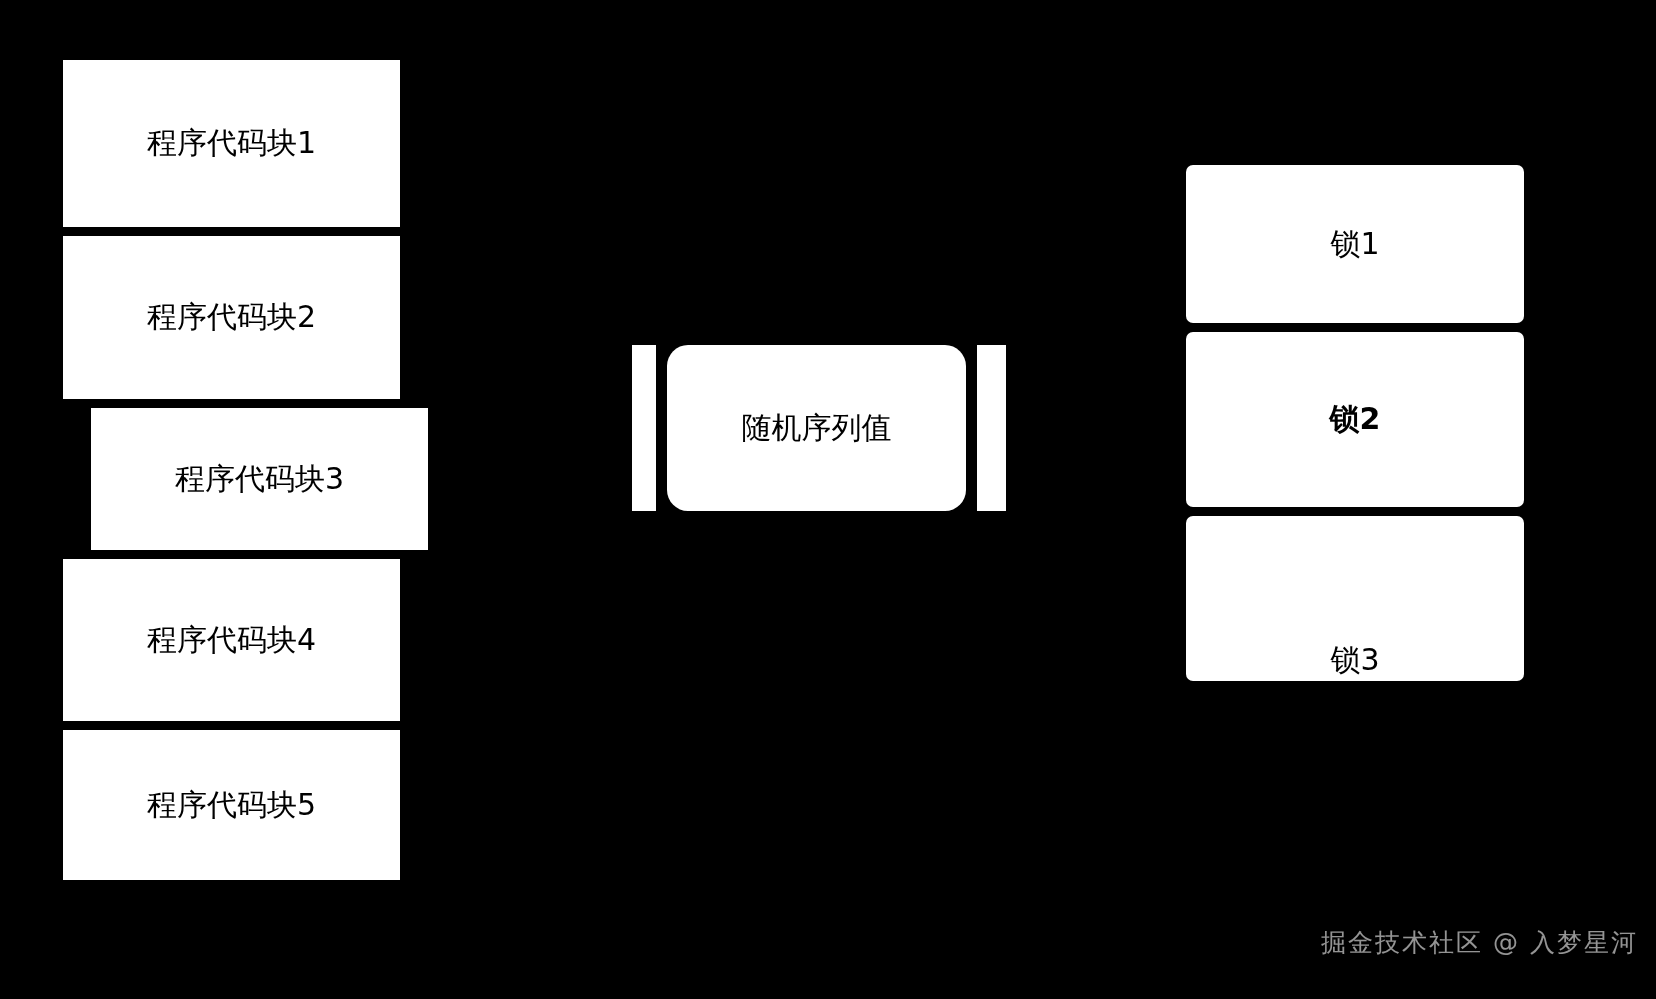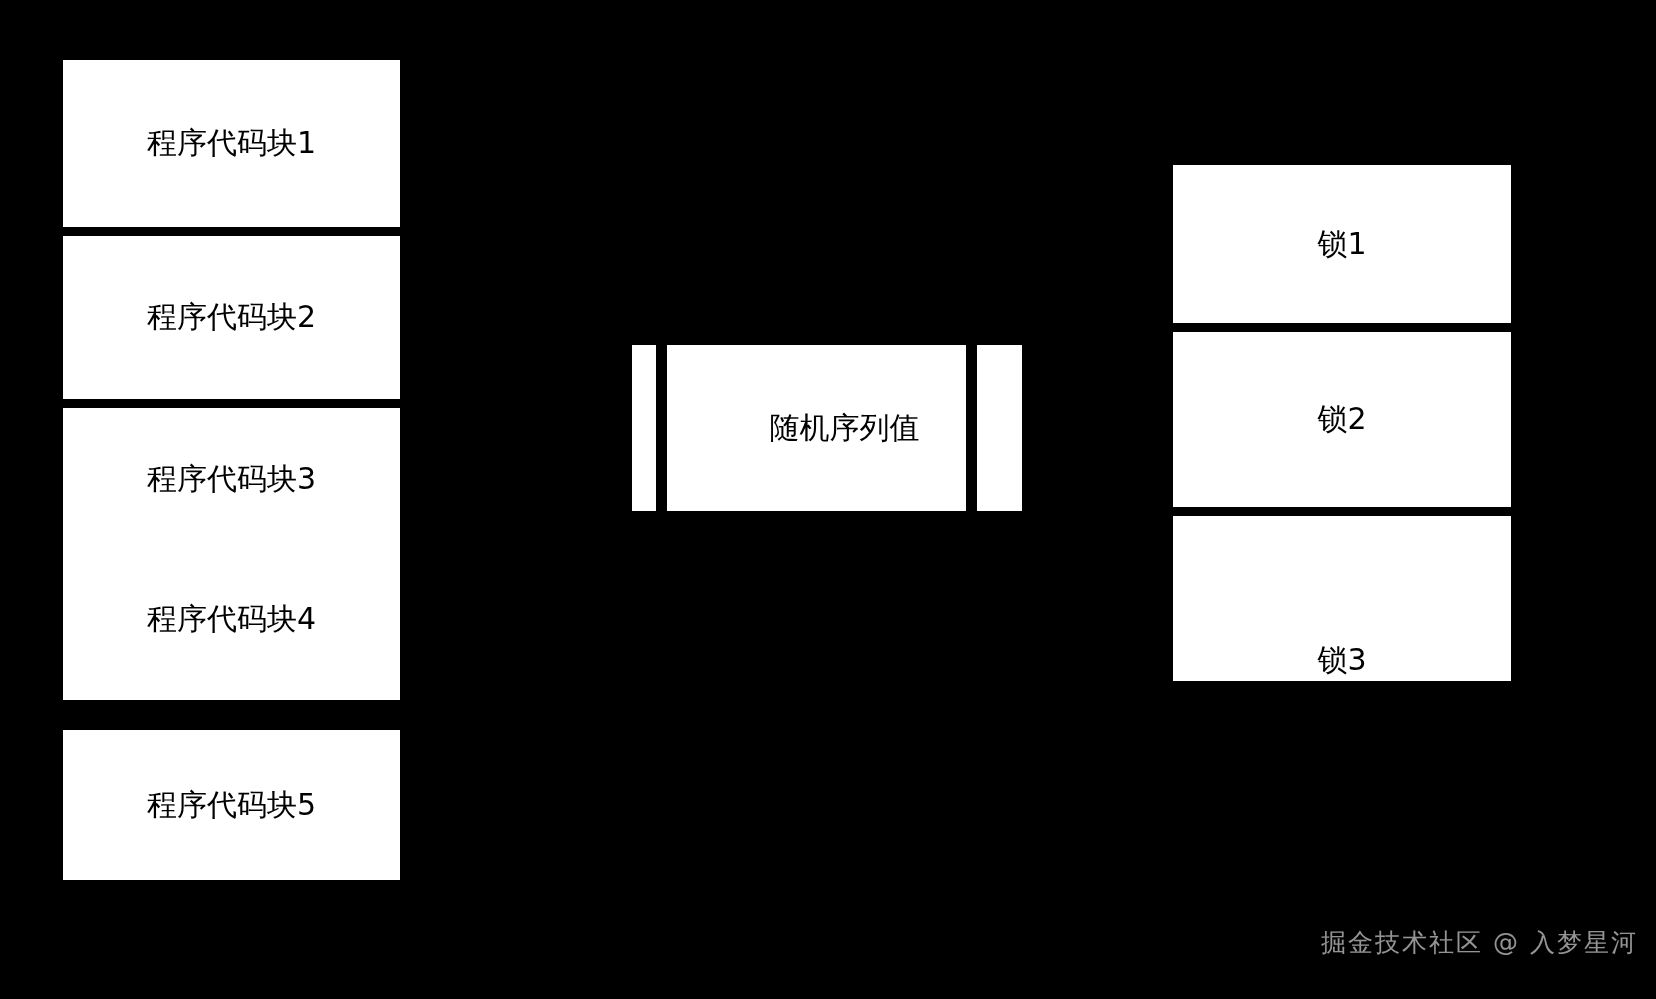--- a/index.html
+++ b/index.html
@@ -67,28 +67,29 @@
     left: 24px;
     top: 0px;
     width: 11px;
     height: 166px;
     background: #000000;
   }
   #seq-main {
     position: absolute;
     left: 35px;
     top: 0px;
-    width: 355px;
+    width: 299px;
     height: 166px;
     background: #ffffff;
     display: flex;
     align-items: center;
     justify-content: center;
     font-size: 30px;
     color: #000;
+    border-radius: 21px;
   }
   #seq-div-right {
     position: absolute;
     left: 334px;
     top: 0px;
     width: 11px;
     height: 166px;
     background: #000000;
   }
   #seq-right-bar {
@@ -103,29 +104,30 @@
   
   #lock-stack {
     position: absolute;
     left: 1170px;
     top: 165px;
     width: 338px;
     height: 516px;
   }
   .lock-block {
     position: absolute;
-    left: 3px;
+    left: 16px;
     width: 338px;
     background: #ffffff;
     box-sizing: border-box;
     display: flex;
     align-items: center;
     justify-content: center;
     font-size: 30px;
     color: #000;
+    border-radius: 7px;
   }
 
   
   #watermark {
     position: absolute;
     right: 18px;
     bottom: 40px;
     font-size: 25px;
     color: rgba(255,255,255,0.58);
     letter-spacing: 2px;
@@ -144,26 +146,26 @@
     <div class="code-block" style="top:0px; height:167px;">
       <span class="lbl">程序代码块1</span>
     </div>
     <div class="sep-h" style="left:0px; top:167px; width:337px; height:9px;"></div>
 
     <div class="code-block" style="top:176px; height:163px;">
       <span class="lbl">程序代码块2</span>
     </div>
     <div class="sep-h" style="left:0px; top:339px; width:337px; height:9px;"></div>
 
-    <div class="code-block" style="top:348px; height:142px;">
+    <div class="code-block" style="top:348px; height:142px;margin-left:28px;">
       <span class="lbl">程序代码块3</span>
     </div>
     <div class="sep-h" style="left:0px; top:490px; width:337px; height:9px;"></div>
 
-    <div class="code-block" style="top:478px; height:162px;">
+    <div class="code-block" style="top:499px; height:162px;">
       <span class="lbl">程序代码块4</span>
     </div>
     <div class="sep-h" style="left:0px; top:661px; width:337px; height:9px;"></div>
 
     <div class="code-block" style="top:670px; height:150px;text-align:right;">
       <span class="lbl">程序代码块5</span>
     </div>
   </div>
 
   <div id="seq-group">
@@ -176,21 +178,21 @@
     <div id="seq-right-bar"></div>
   </div>
 
   <div id="lock-stack">
 
     <div class="lock-block" style="top:0px; height:158px;">
       <span>锁1</span>
     </div>
     <div class="sep-h" style="left:0px; top:158px; width:338px; height:9px;"></div>
 
-    <div class="lock-block" style="top:167px; height:175px;">
+    <div class="lock-block" style="top:167px; height:175px;font-weight:bold;">
       <span>锁2</span>
     </div>
     <div class="sep-h" style="left:0px; top:342px; width:338px; height:9px;"></div>
 
     <div class="lock-block" style="top:351px; height:165px;align-items:flex-end;">
       <span>锁3</span>
     </div>
   </div>
 
   <div id="watermark">掘金技术社区 @ 入梦星河</div>

